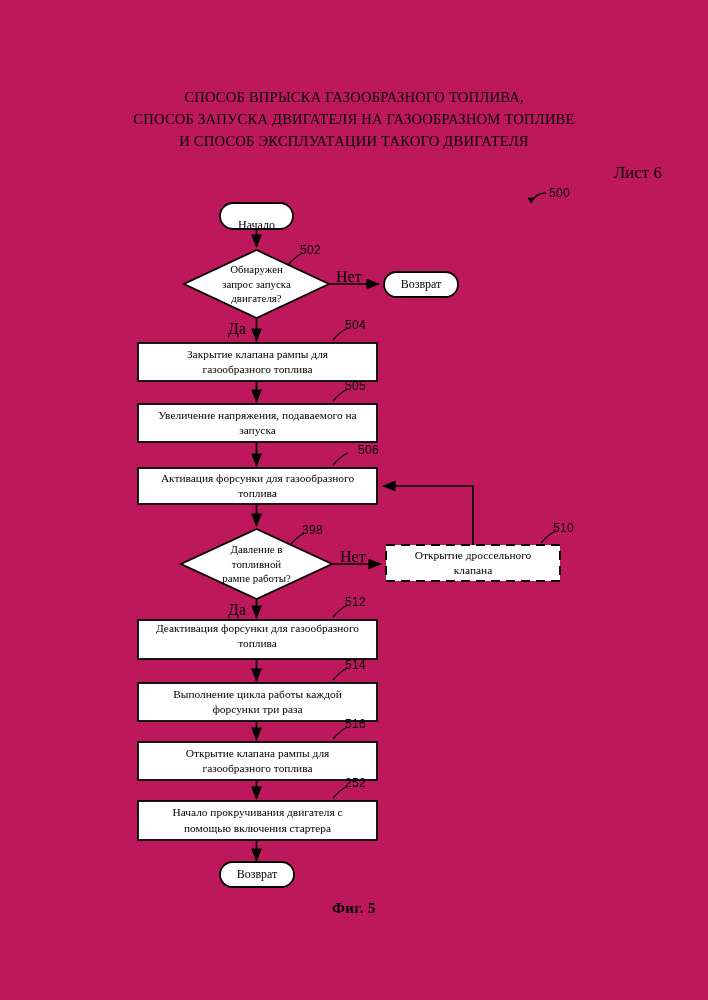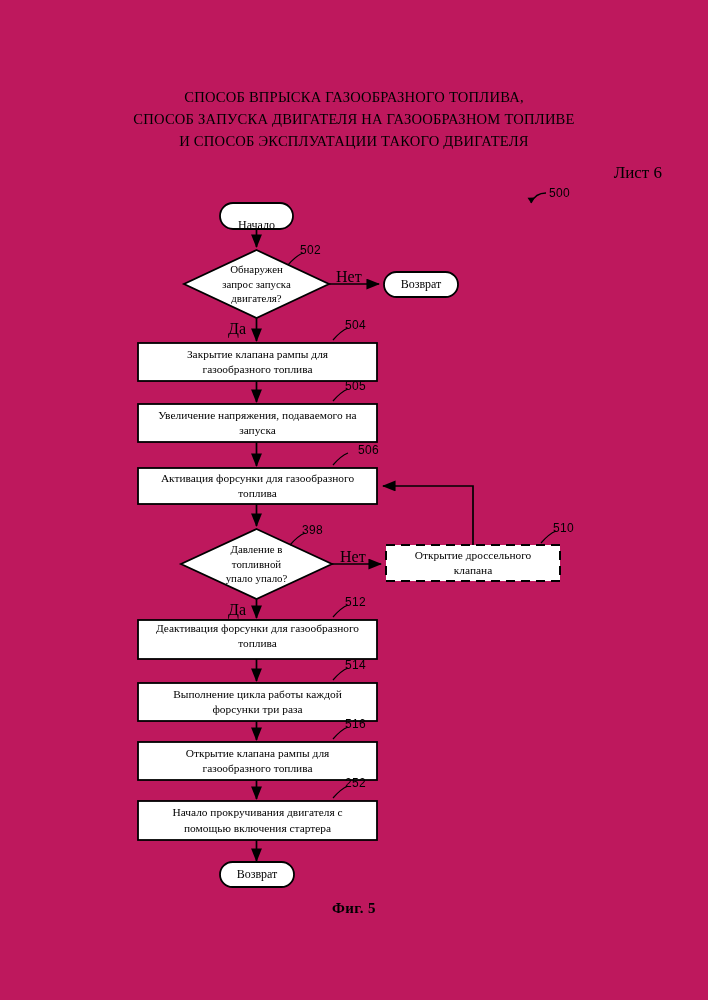--- a/index.html
+++ b/index.html
@@ -194,21 +194,21 @@
 газообразного топлива</div>
 
   <div class="node-text" style="left:142px; top:404px; width:231px; height:38px;">Увеличение напряжения, подаваемого на
 запуска</div>
 
   <div class="node-text" style="left:142px; top:468px; width:231px; height:36px;">Активация форсунки для газообразного
 топлива</div>
 
   <div class="node-text diamond-text" style="left:187px; top:535px; width:139px; height:58px;">Давление в
 топливной
-упало упало?</div>
+рампе работы?</div>
 
   <div class="node-text" style="left:390px; top:545px; width:166px; height:36px;">Открытие дроссельного
 клапана</div>
 
   <div class="node-text" style="left:142px; top:624px; width:231px; height:24px;">Деактивация форсунки для газообразного
 топлива</div>
 
   <div class="node-text" style="left:142px; top:683px; width:231px; height:38px;">Выполнение цикла работы каждой
 форсунки три раза</div>
 

